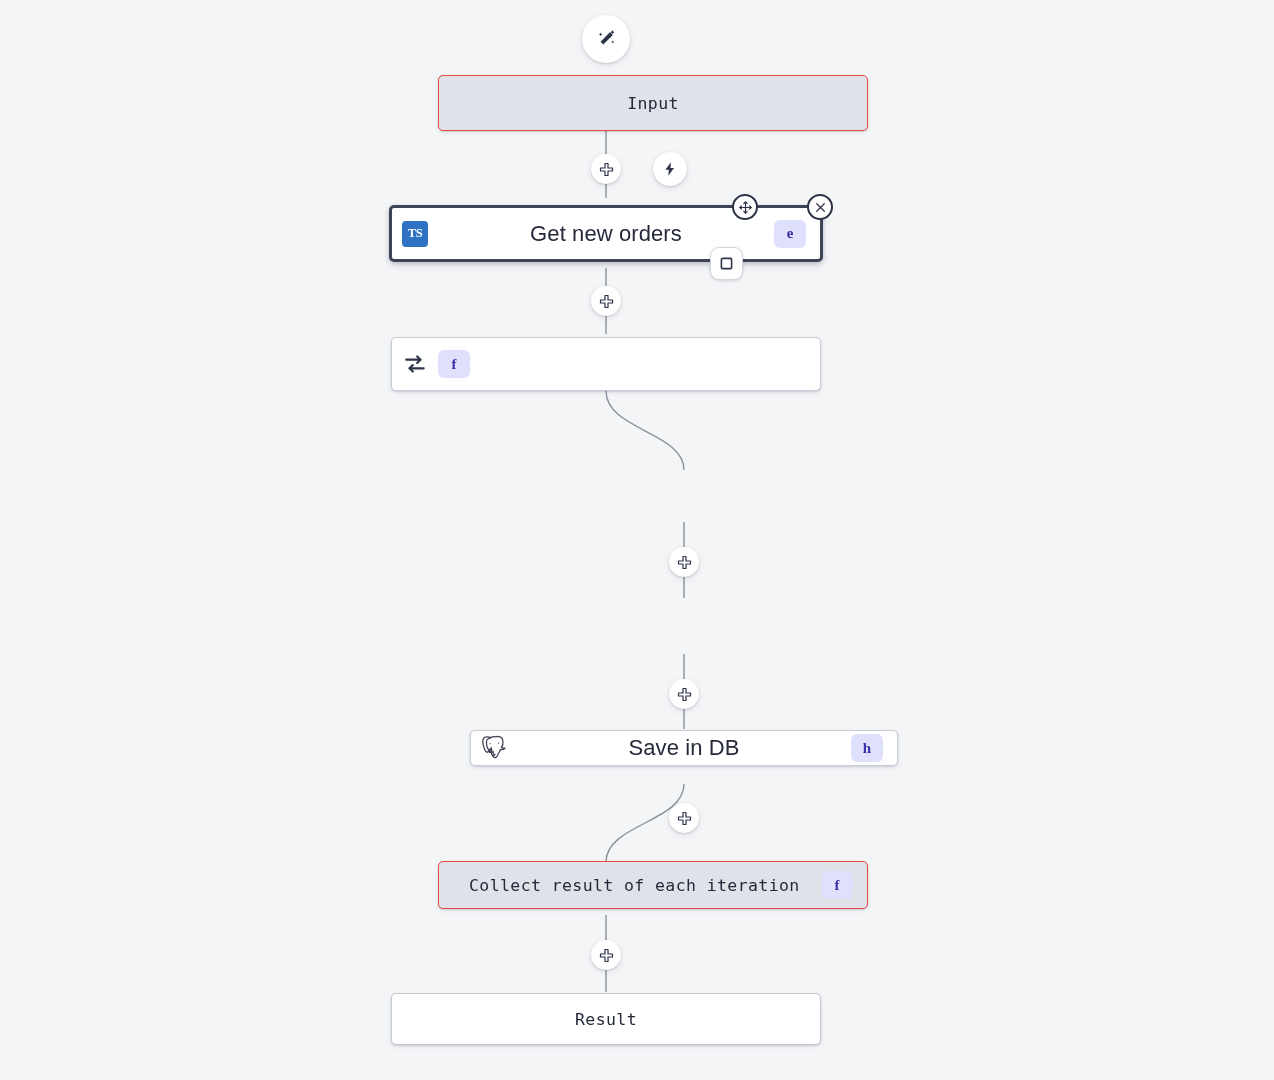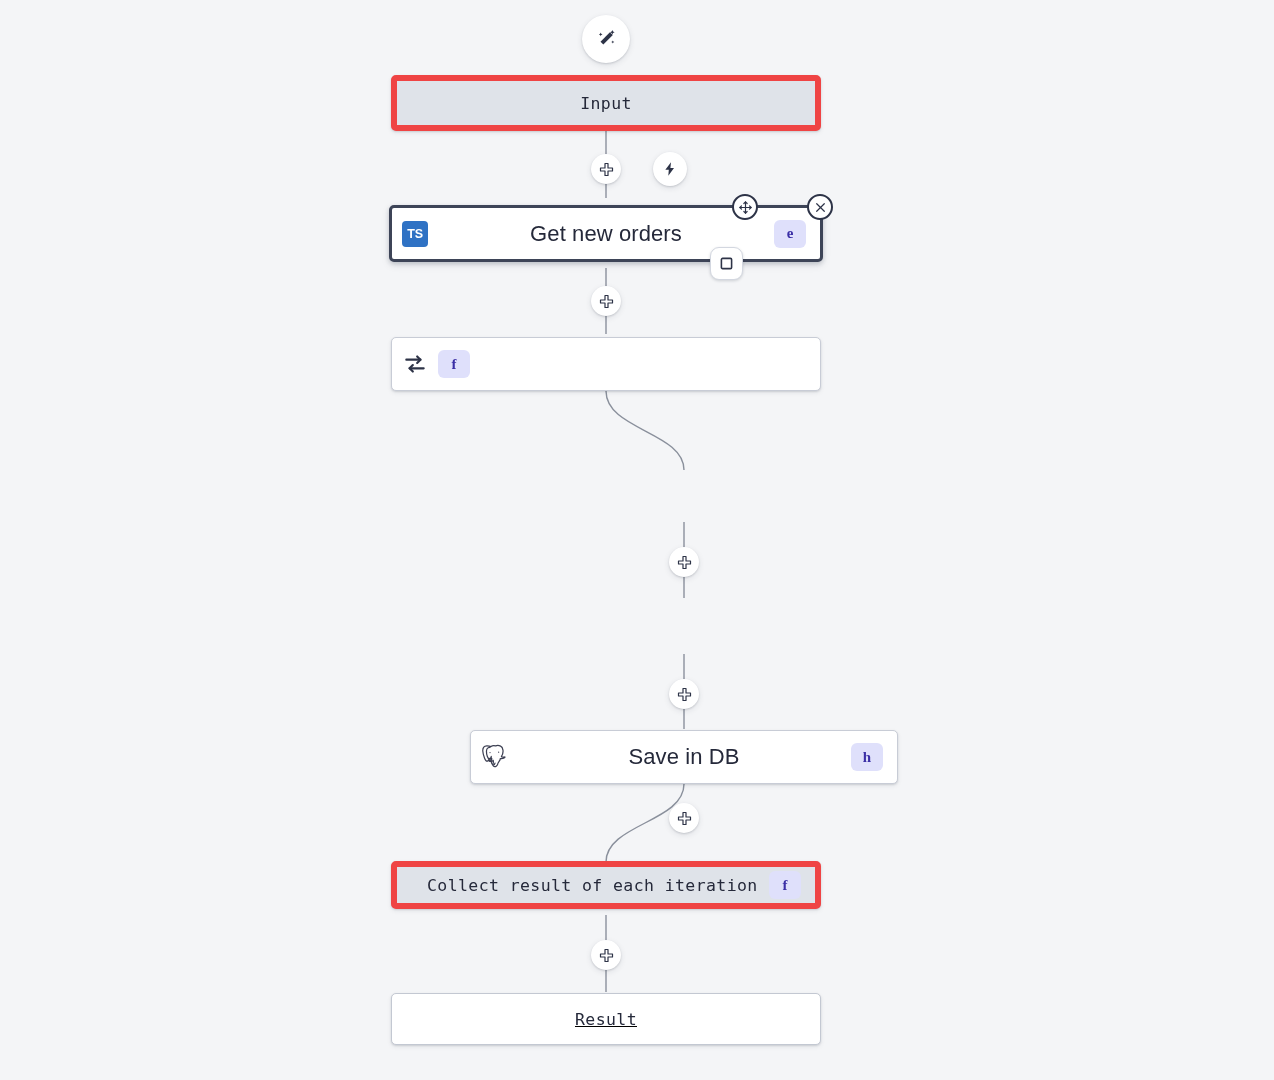--- a/index.html
+++ b/index.html
@@ -38,21 +38,22 @@
     white-space: nowrap;
     overflow: hidden;
   }
   .node.mono .label {
     font-family: "DejaVu Sans Mono", "Liberation Mono", monospace;
     font-size: 16.5px;
     letter-spacing: 0.4px;
   }
   .node.virtual {
     background: #dfe3e9;
-    border: 6px solid #ef4444;
+    border: 1px solid #ef4444;
+    margin-left: 47px;
   }
   .node.plain {
     background: #ffffff;
     border: 1px solid #c3c8d2;
   }
   .node.step {
     background: #ffffff;
     border: 1px solid #c8ccd6;
   }
   .node.selected {
@@ -119,21 +120,21 @@
     width: 26px; height: 26px;
     background: #2f72c4;
     border-radius: 4px;
     color: #ffffff;
     font-size: 12.5px;
     font-weight: bold;
     display: flex;
     align-items: center;
     justify-content: center;
     letter-spacing: -0.3px;
-    font-family: Liberation Sans, sans-serif;
+    font-family: Liberation Serif, serif;
   }
 </style>
 </head>
 <body>
 
 <div id="canvas">
 
   <svg class="edges" viewBox="0 0 1274 1080">
     <path d="M606,131 L606,198" stroke="#8a909c" stroke-width="1.4" fill="none"></path>
     <path d="M606,268 L606,334" stroke="#8a909c" stroke-width="1.4" fill="none"></path>
@@ -229,21 +230,21 @@
     </svg>
   </div>
 
 
   <div class="circle-btn plus-btn" style="left:669px; top:679px;">
     <svg width="15" height="15" viewBox="0 0 20 20">
       <path d="M8 2h4v6h6v4h-6v6H8v-6H2V8h6z" fill="#ffffff" stroke="#2d3347" stroke-width="1.6" stroke-linejoin="round"></path>
     </svg>
   </div>
 
-  <div class="node step" style="left:470px; top:730px; width:428px; height:54px;">
+  <div class="node step" style="left:470px; top:730px; width:428px; height:36px;">
     <div class="node-icon">
       <svg width="26" height="26" viewBox="0 0 32 32">
         <g fill="none" stroke="#3c3f52" stroke-width="1.5" stroke-linecap="round" stroke-linejoin="round">
           <path d="M23.4 19.6c.2-1.6.1-1.9 1.3-1.6l.3 0c.9.05 2.1-.14 2.8-.47 1.5-.7 2.4-1.86.9-1.55-3.3.68-3.6-.44-3.6-.44 3.5-5.2 2-11.8-1-13-3.4-1.4-6.1-.2-6.1-.2l-.05 0c-.65-.13-1.38-.2-2.2-.22-1.5-.02-2.6.4-3.45 1.04 0 0-10.6-4.37-10.1 5.5.1 2.1 3 15.9 6.5 11.7 1.3-1.53 2.5-2.83 2.5-2.83.6.4 1.33.6 2.1.53l.06-.05c-.02.2-.01.39.02.62-.9 1-.63 1.17-2.42 1.54-1.8.37-.74 1.03-.05 1.2.84.21 2.77.51 4.08-1.33l-.05.2c.35.28.33 2-.02 3.47-.35 1.47-.58 2.49.17 3.28.75.79 2.63.99 3.97-.03 1.1-.84 1.7-2 1.8-3.2z"></path>
           <path d="M12.6 15.2c-.1 3.7.03 7.4.38 8.3.35.9 1.1 2.6 2.44 2.33.78-.16 1.5-1.16 1.8-2.4"></path>
           <path d="M11.1 4.1c-.1 0-4.3-.45-4.4 4.4-.02 4.85 1.7 9.25 3.1 9.6 1.4.35 2.3-.9 2.3-.9"></path>
         </g>
         <circle cx="11.1" cy="10.6" r="0.75" fill="#3c3f52"></circle>
         <circle cx="21.7" cy="10.0" r="0.75" fill="#3c3f52"></circle>
       </svg>
@@ -262,19 +263,19 @@
     <div class="label" style="text-align:left; padding-left:30px;">Collect result of each iteration</div>
     <div class="badge">f</div>
   </div>
 
   <div class="circle-btn plus-btn" style="left:591px; top:940px;">
     <svg width="15" height="15" viewBox="0 0 20 20">
       <path d="M8 2h4v6h6v4h-6v6H8v-6H2V8h6z" fill="#ffffff" stroke="#2d3347" stroke-width="1.6" stroke-linejoin="round"></path>
     </svg>
   </div>
 
-  <div class="node plain mono" style="left:391px; top:993px; width:430px; height:52px;text-decoration:underline;">
+  <div class="node plain mono" style="left:391px; top:993px; width:430px; height:52px;">
     <div class="node-spacer"></div>
     <div class="label">Result</div>
     <div class="node-spacer"></div>
   </div>
 
 </div>
 
 </body></html>

